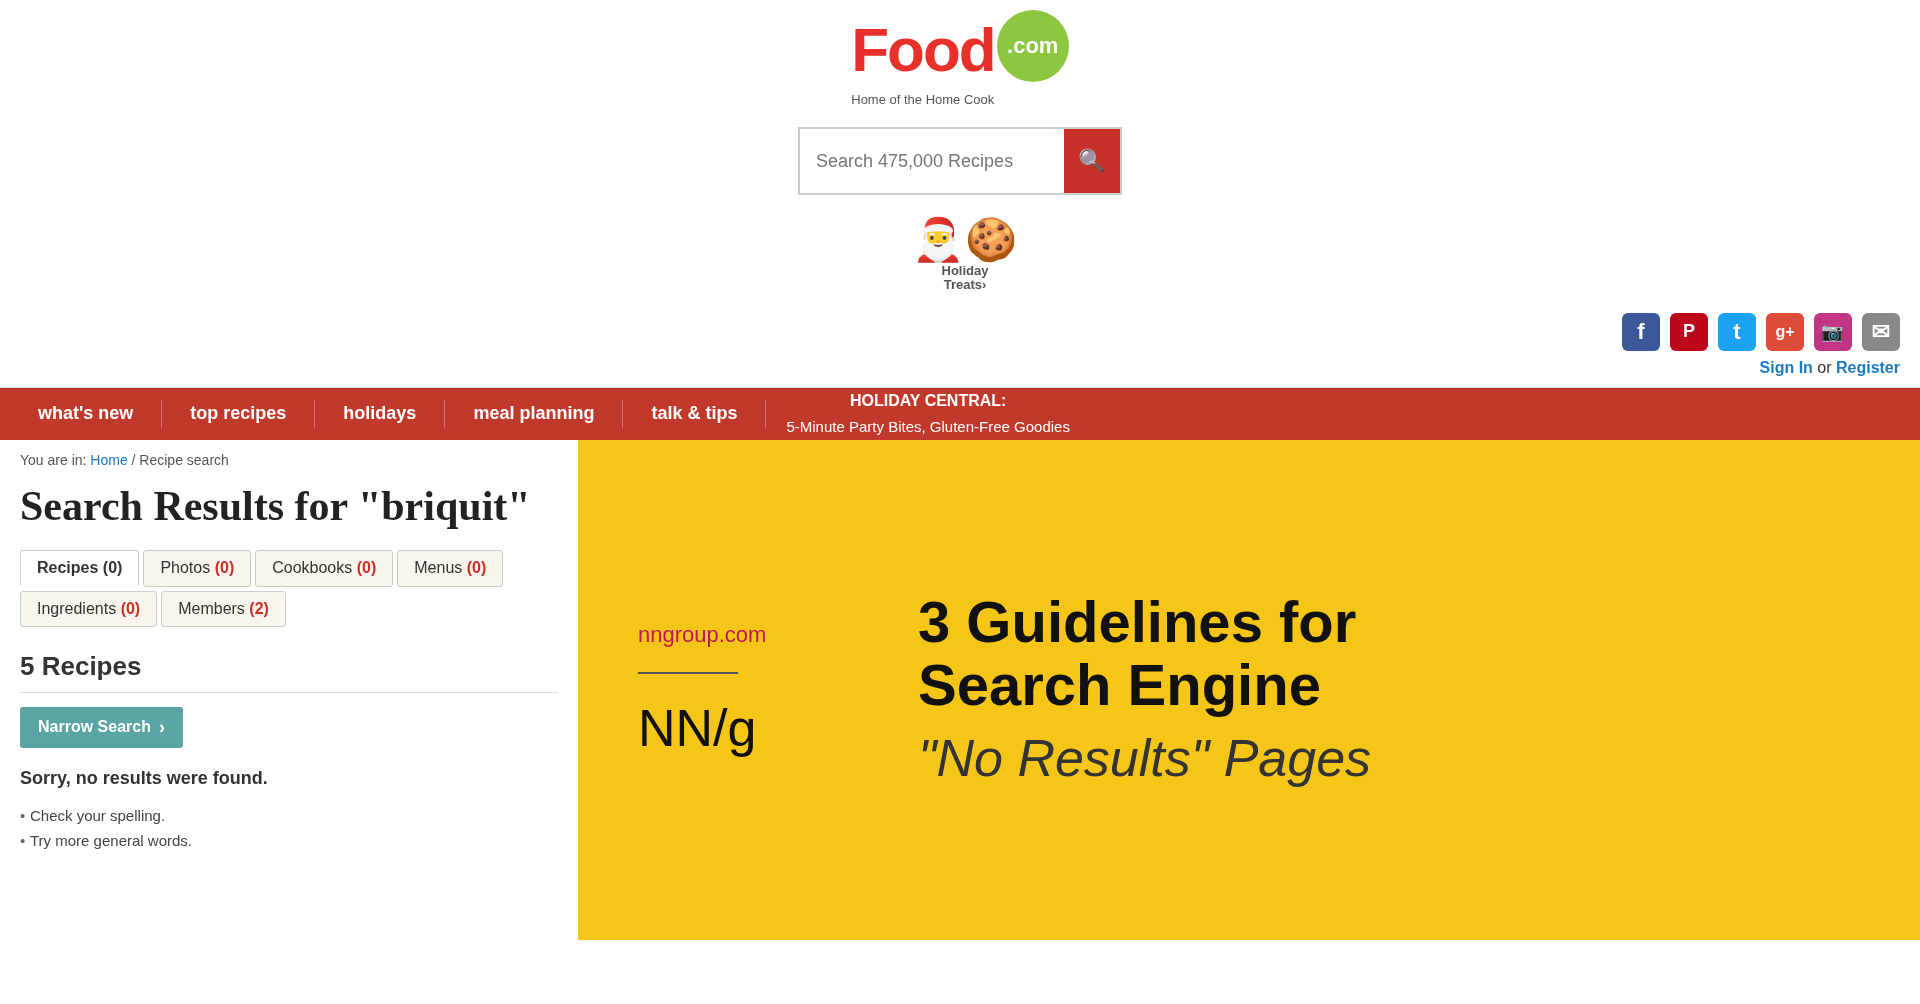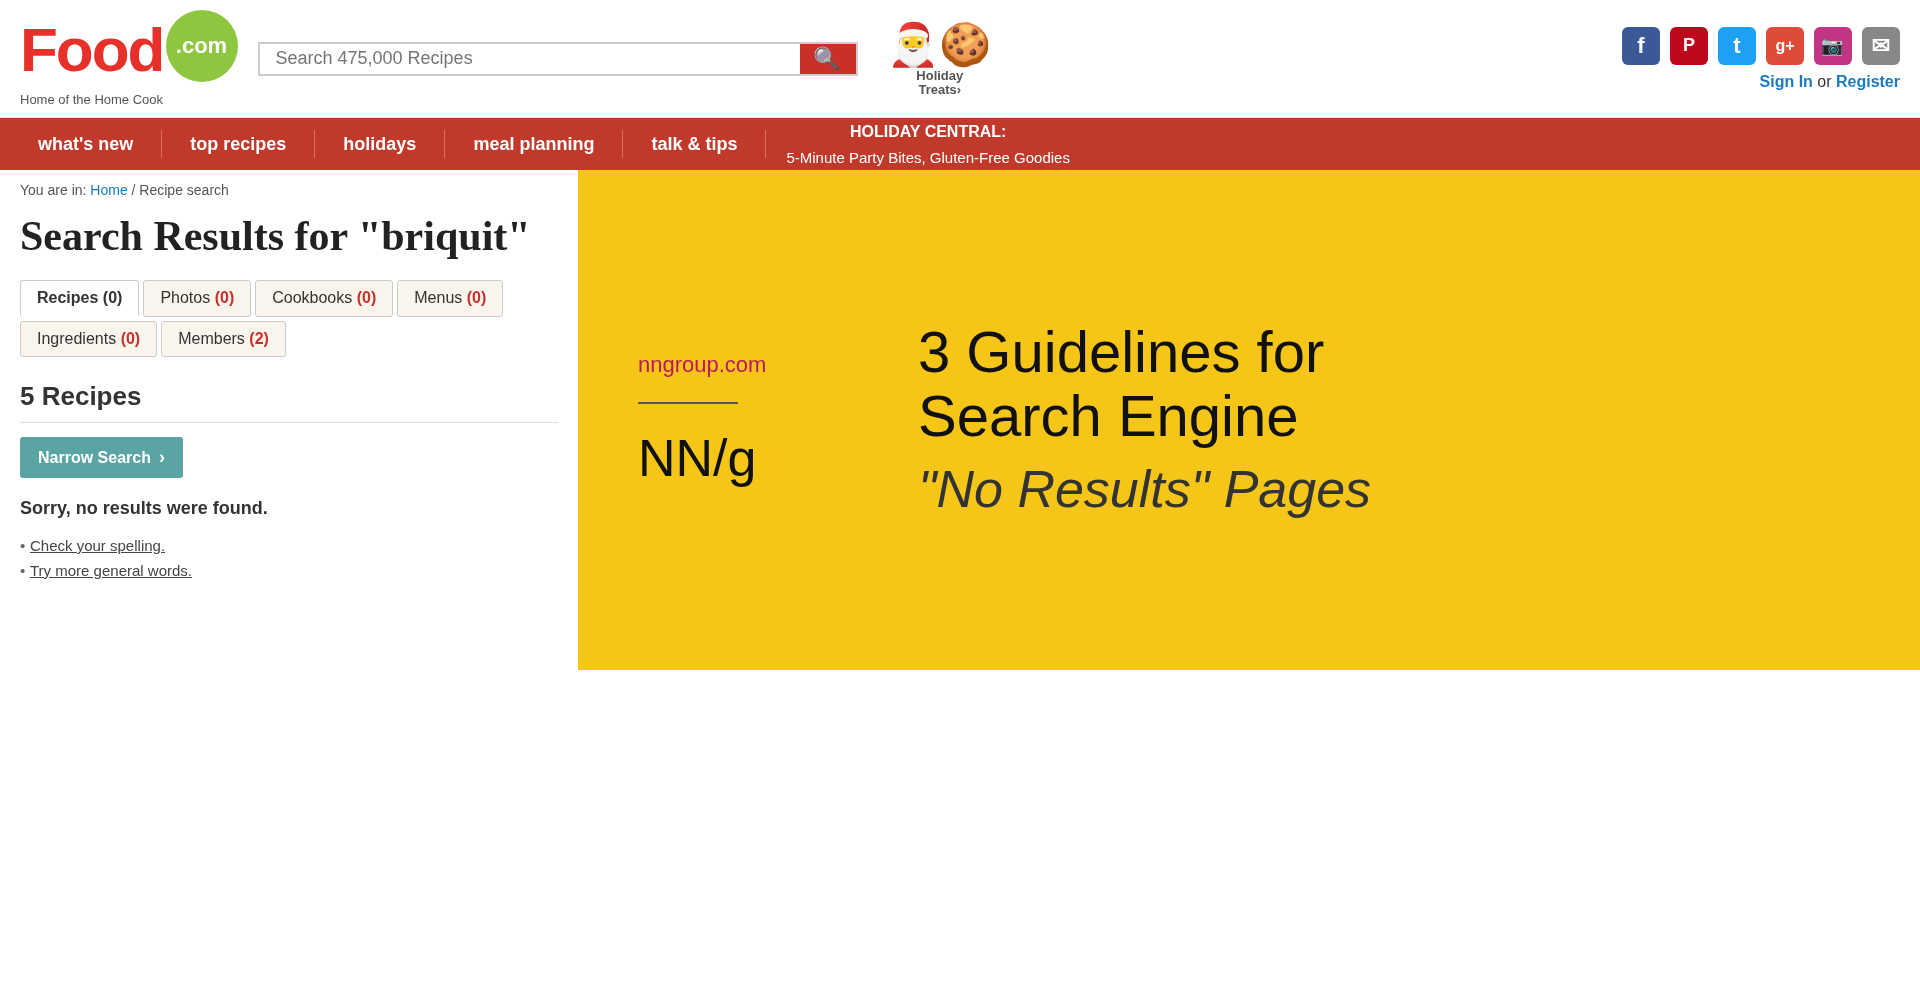--- a/index.html
+++ b/index.html
@@ -6,20 +6,21 @@
     body { font-family: Arial, sans-serif; background: #fff; width: 1920px; }
 
     
     .header {
       display: flex;
       align-items: center;
       padding: 10px 20px;
       background: #fff;
       border-bottom: 1px solid #ddd;
       gap: 20px;
+      flex-direction: column;
     }
     .logo-area {
       display: flex;
       flex-direction: column;
       min-width: 200px;
     }
     .logo-text {
       display: flex;
       align-items: center;
       line-height: 1;
@@ -58,21 +59,21 @@
       flex: 1;
       display: flex;
       align-items: center;
       gap: 10px;
       max-width: 600px;
     }
     .search-bar {
       display: flex;
       border: 2px solid #ccc;
       flex: 1;
-      height: 34px;
+      height: 68px;
     }
     .search-bar input {
       flex: 1;
       padding: 0 16px;
       font-size: 18px;
       color: #999;
       border: none;
       outline: none;
     }
     .search-btn {
@@ -293,21 +294,20 @@
       font-weight: bold;
       color: #333;
       margin-bottom: 10px;
     }
     .suggestion-item {
       font-size: 15px;
       color: #444;
       margin-bottom: 8px;
       padding-left: 10px;
       position: relative;
-      text-decoration: underline;
     }
     .suggestion-item::before {
       content: "•";
       position: absolute;
       left: 0;
       color: #666;
     }
 
     
     .right-panel {
@@ -340,21 +340,21 @@
       color: #111;
     }
     .nng-logo span {
       font-weight: 400;
     }
     .nng-right {
       flex: 1;
     }
     .nng-headline {
       font-size: 58px;
-      font-weight: 400;
+      font-weight: 700;
       color: #111;
       line-height: 1.1;
       margin-bottom: 10px;
     }
     .nng-subheadline {
       font-size: 52px;
       font-style: italic;
       font-weight: 500;
       color: #333;
       line-height: 1.2;

